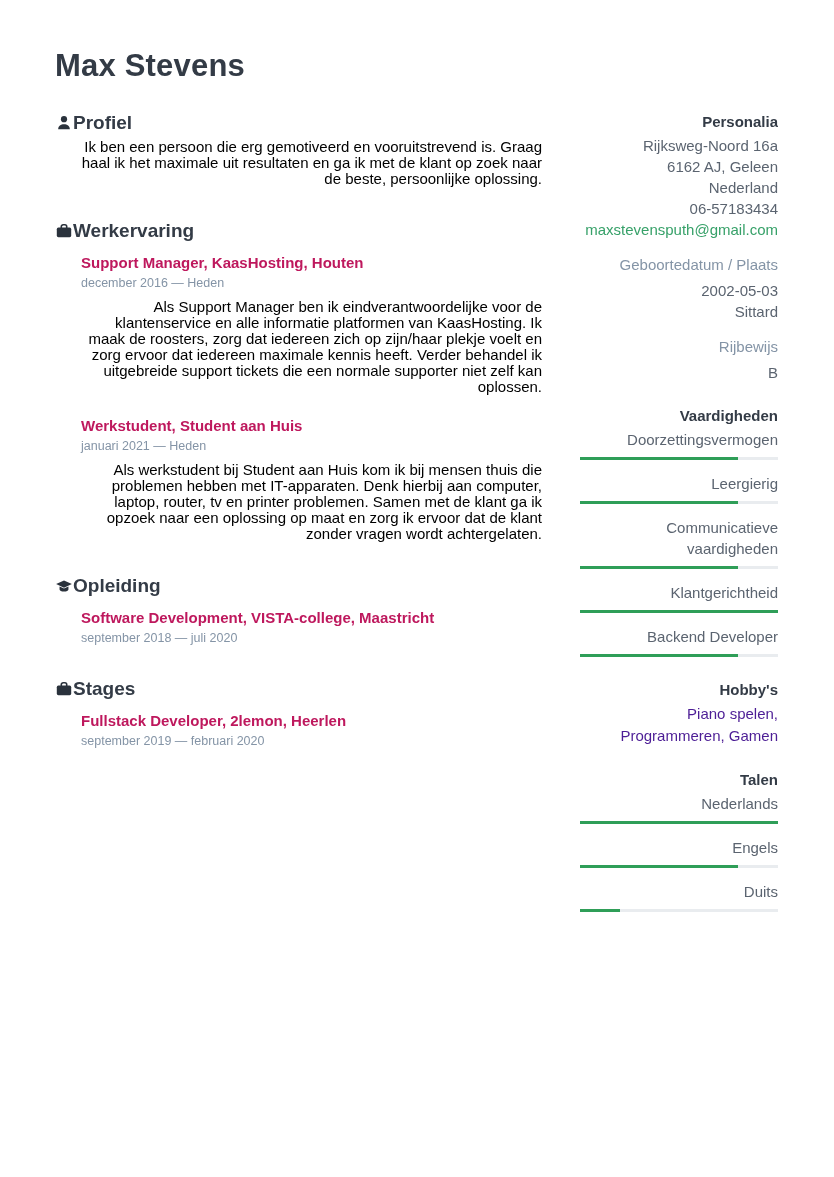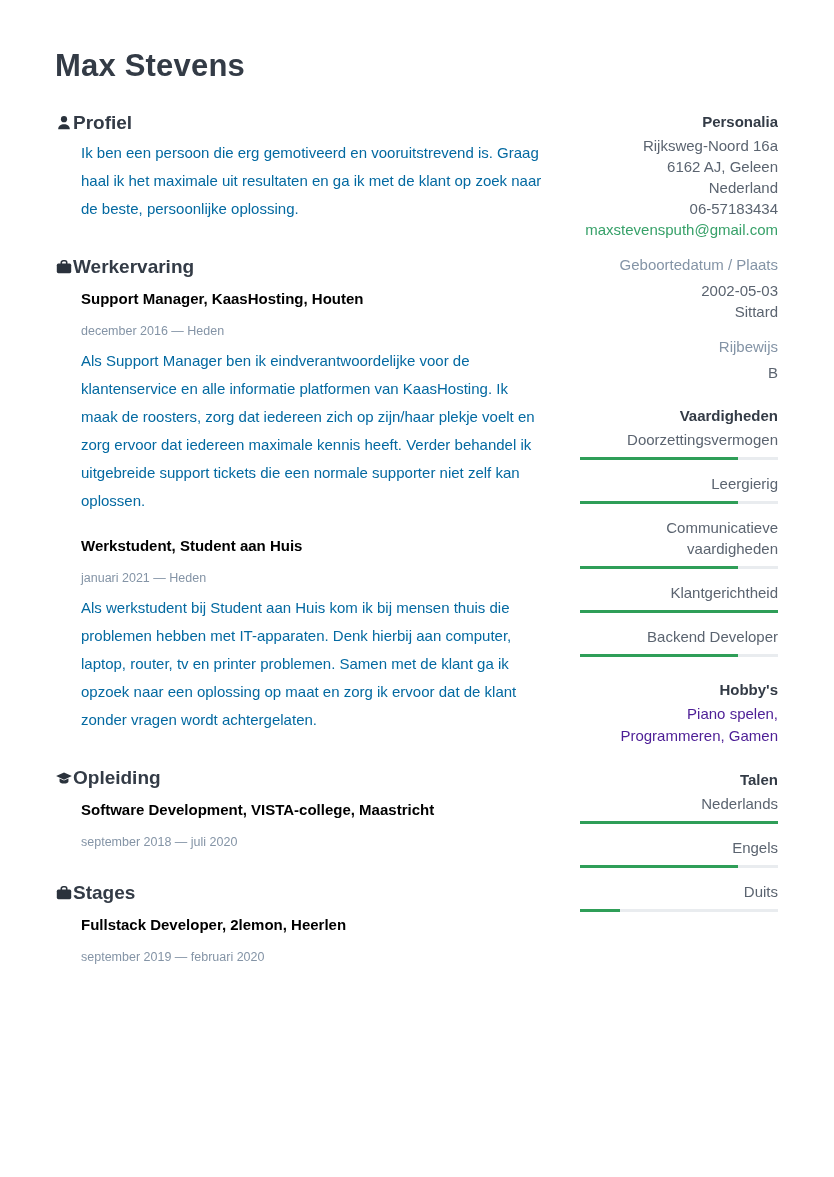--- a/index.html
+++ b/index.html
@@ -40,33 +40,34 @@
     font-size: 19px;
     font-weight: 700;
     color: #333b46;
   }
   .entries { padding-left: 26px; }
   .entry { margin-top: 11px; }
   .entry + .entry { margin-top: 21px; }
   .entry-title {
     font-size: 15px;
     font-weight: 700;
-    color: #000000;
+    color: #be185d;
     line-height: 20px;
   }
   .entry-period {
     font-size: 12.5px;
     color: #8494a6;
-    margin-top: 15px;
+    margin-top: 3px;
   }
   .entry-desc {
     font-size: 15px;
-    color: #0369a1;
-    line-height: 28px;
+    color: #000000;
+    line-height: 16px;
     margin-top: 9px;
+    text-align: right;
   }
   .profile-desc { margin-top: 5px; }
   
   .right-col {
     position: absolute;
     left: 580px;
     top: 113px;
     width: 198px;
     font-size: 15px;
     text-align: right;

